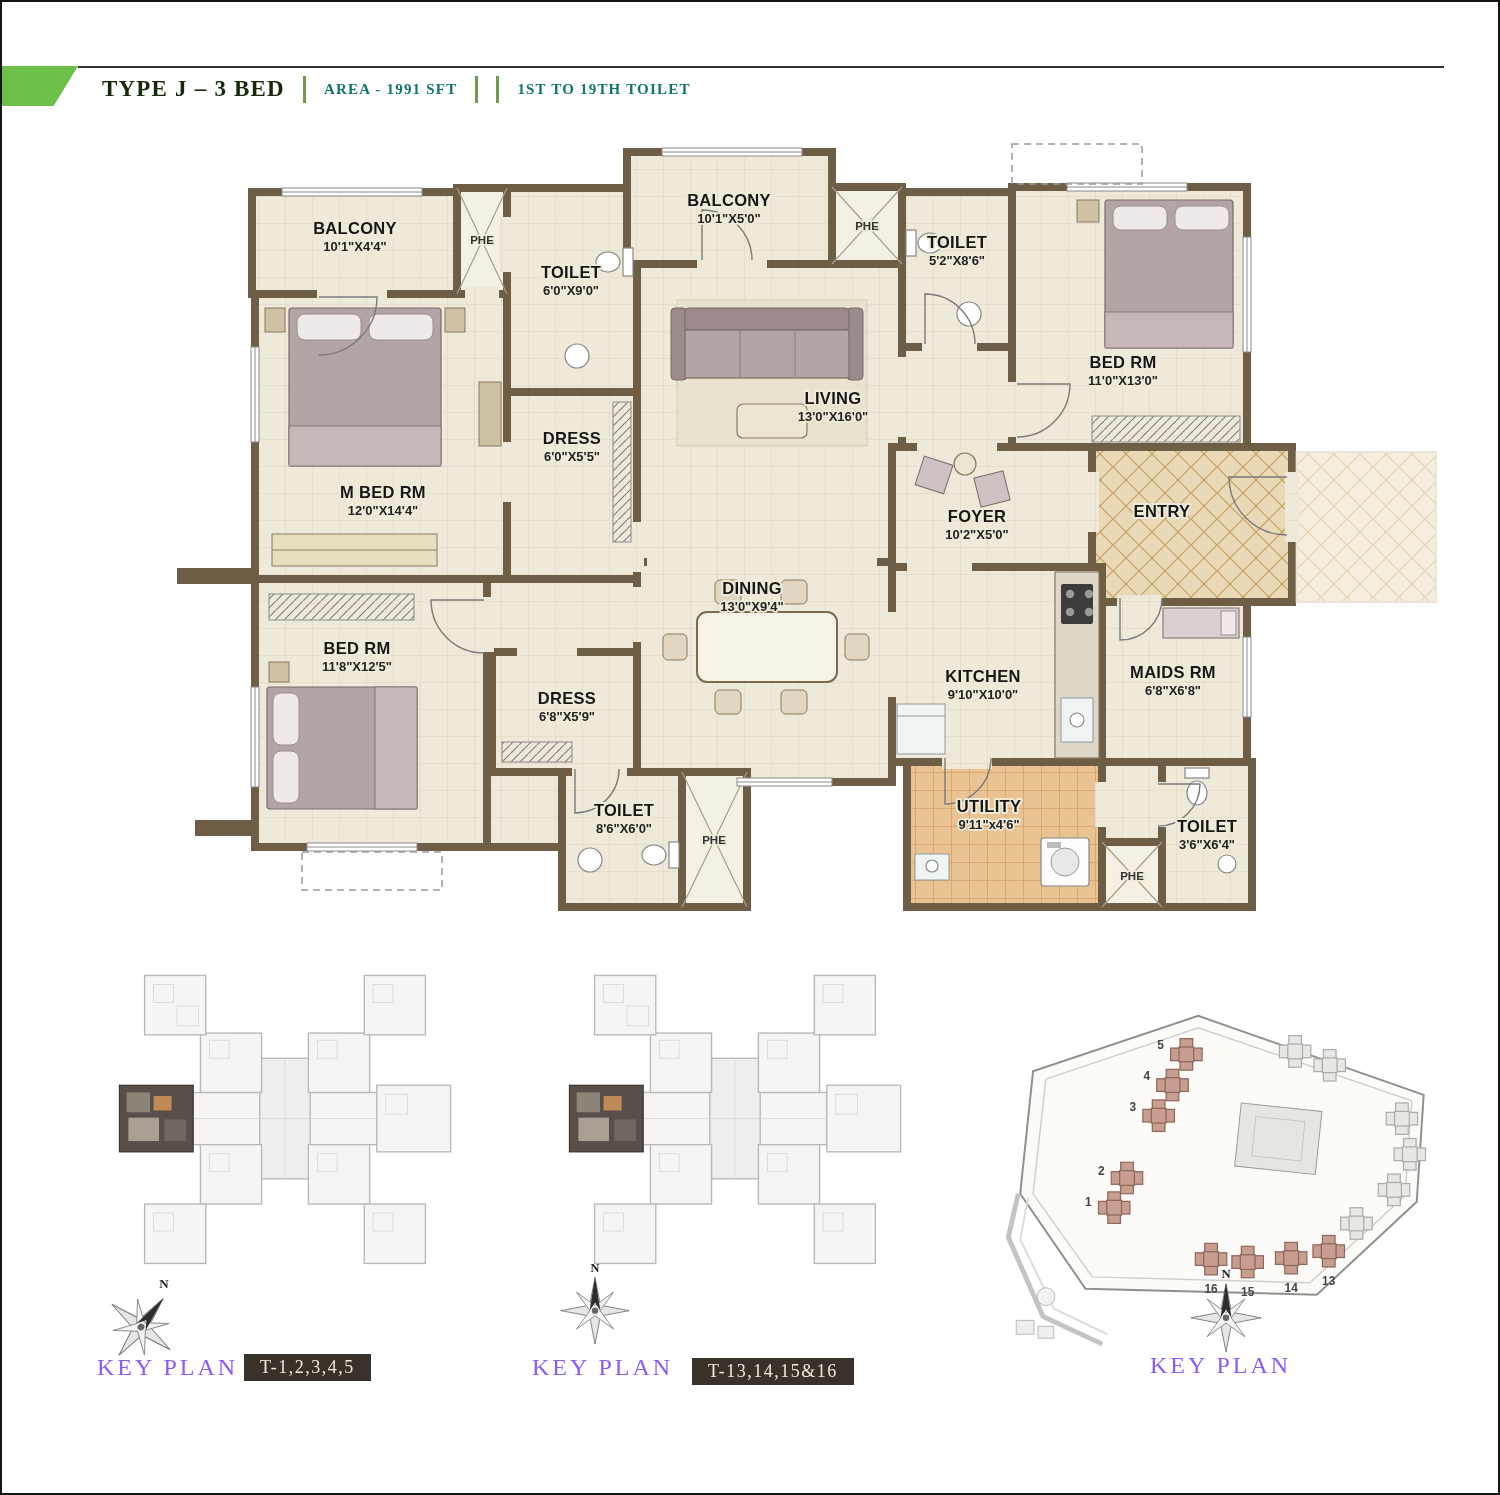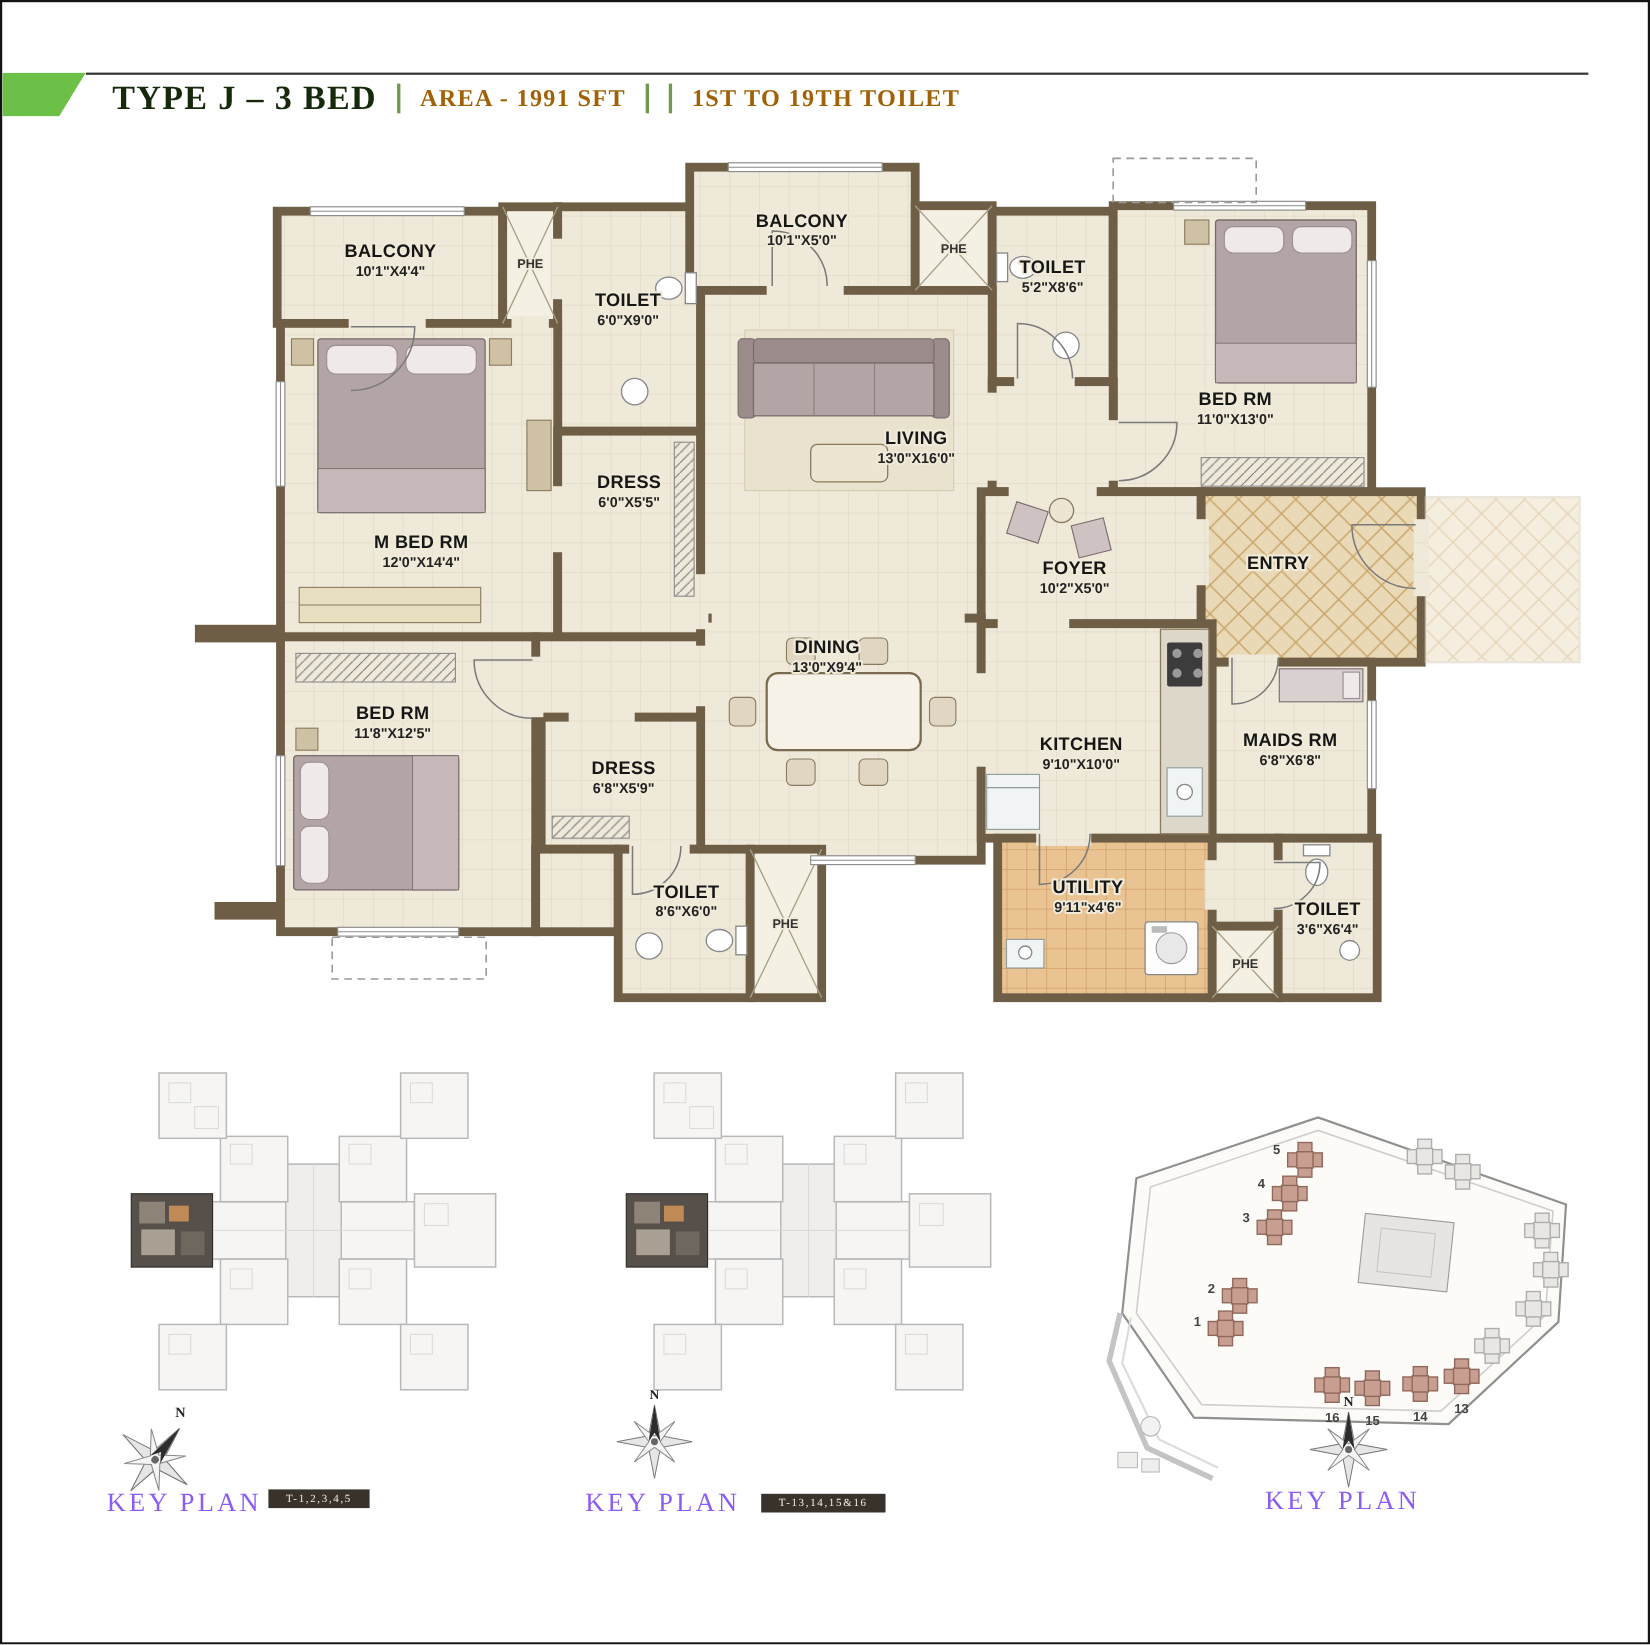--- a/index.html
+++ b/index.html
@@ -4,22 +4,22 @@
 <style>
   *{margin:0;padding:0;box-sizing:border-box}
   body{background:#ffffff;font-family:"Liberation Sans",sans-serif}
   .page{position:relative;width:1500px;height:1495px;background:#fff;border:2px solid #141414;overflow:hidden}
 
   
   .header-accent{position:absolute;left:0;top:64px;width:76px;height:40px;background:#6cbf47;
     clip-path:polygon(0 0,100% 0,68% 100%,0 100%)}
   .header-rule{position:absolute;left:76px;top:64px;width:1366px;height:2px;background:#333}
   .header-items{position:absolute;left:100px;top:70px;height:34px;display:flex;align-items:center;gap:18px}
-  .h-item{font-family:"Liberation Serif",serif;font-weight:bold;font-size:22px;color:#a16207;letter-spacing:1.2px;white-space:nowrap}
-  .h-item.first{font-size:31px;color:#16290a}
+  .h-item{font-family:"Liberation Serif",serif;font-weight:bold;font-size:15px;color:#0f766e;letter-spacing:1.2px;white-space:nowrap}
+  .h-item.first{font-size:23px;color:#16290a}
   .h-sep{width:3px;height:27px;background:#6f9a4d}
 
   
   .plan{position:absolute;left:175px;top:140px;width:1280px;height:775px}
   .room{stroke:#6f5e46;stroke-width:8;stroke-linejoin:miter}
   .patch{stroke:none}
   .stub{fill:#6f5e46}
   .win{fill:#fff;stroke:#8a8a8a;stroke-width:1}
   .winline{stroke:#8a8a8a;stroke-width:1;fill:none}
   .dash{fill:none;stroke:#9a9a9a;stroke-width:1.5;stroke-dasharray:7 5}
@@ -53,21 +53,21 @@
   .cluster2{position:absolute;left:562px;top:948px;width:342px;height:338px}
   .siteplan{position:absolute;left:985px;top:998px;width:458px;height:356px}
   .compass{position:absolute}
   .c1{left:100px;top:1272px;width:78px;height:92px}
   .c2{left:556px;top:1258px;width:74px;height:88px}
   .c3{left:1186px;top:1264px;width:76px;height:90px}
   .cn{font-family:"Liberation Serif",serif;font-weight:bold;font-size:13px;fill:#222;text-anchor:middle}
   .kp-label{position:absolute;font-family:"Liberation Serif",serif;font-size:24px;letter-spacing:3px;color:#8b5cf6}
   .kp1{left:95px;top:1352px}.kp2{left:530px;top:1352px}.kp3{left:1148px;top:1350px}
   .badge{position:absolute;background:#39322a;color:#f2ead9;font-family:"Liberation Serif",serif;
-    font-size:10px;letter-spacing:1.5px;padding:3px 16px;white-space:nowrap}
+    font-size:18px;letter-spacing:1.5px;padding:3px 16px;white-space:nowrap}
   .b1{left:242px;top:1352px}.b2{left:690px;top:1356px}
   .tno{font-family:"Liberation Sans",sans-serif;font-weight:bold;font-size:12px;fill:#444;text-anchor:middle}
 </style>
 </head>
 <body>
 
 <div class="page">
 
   <div class="header-accent"></div>
   <div class="header-rule"></div>

